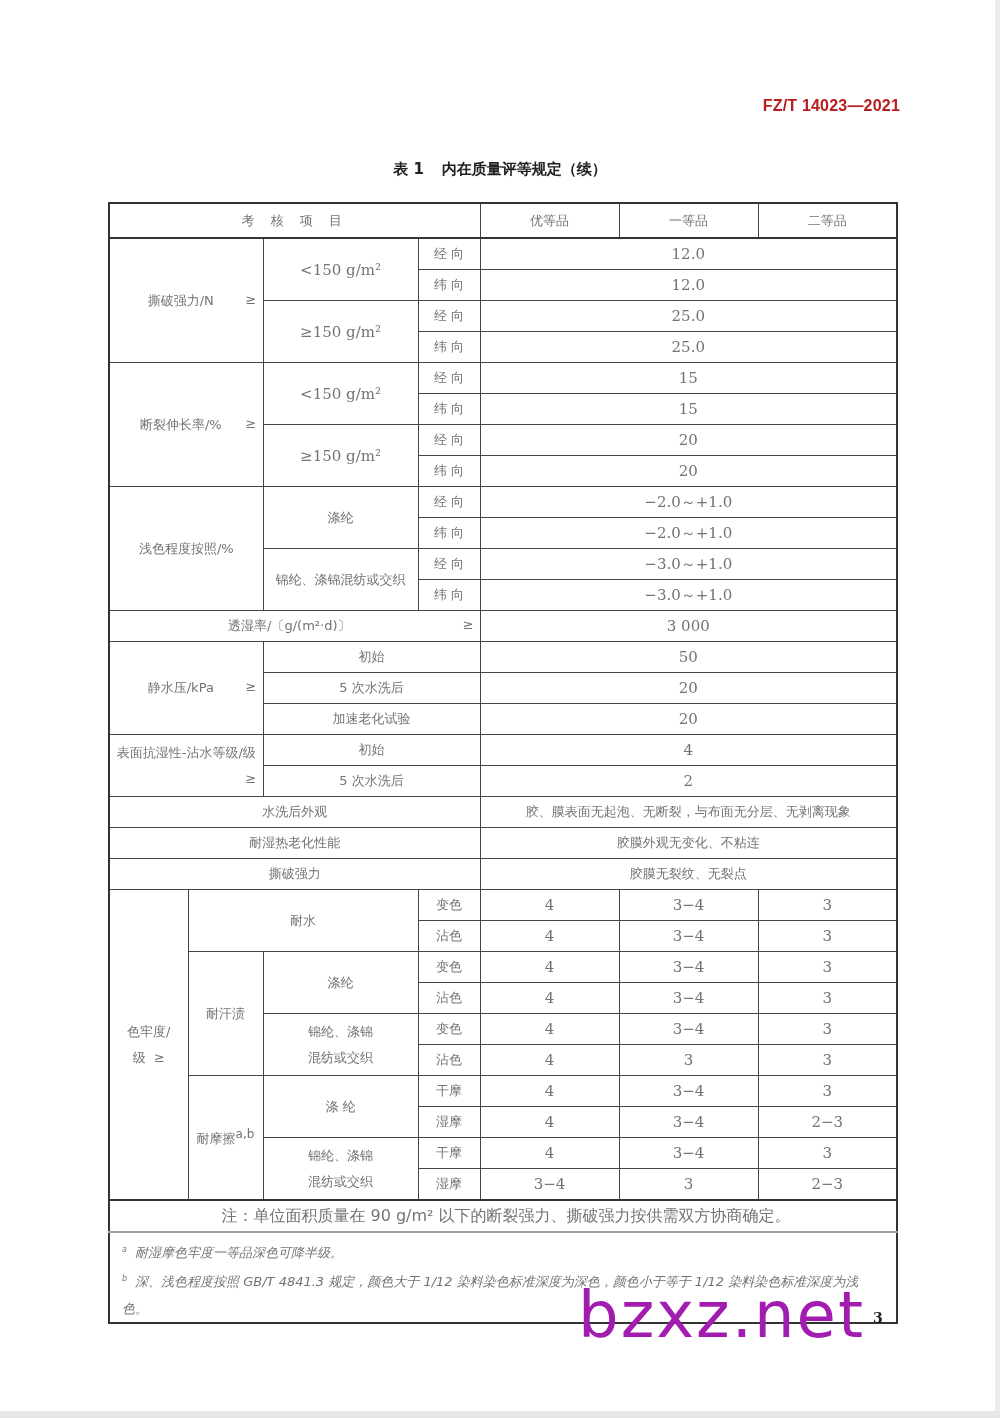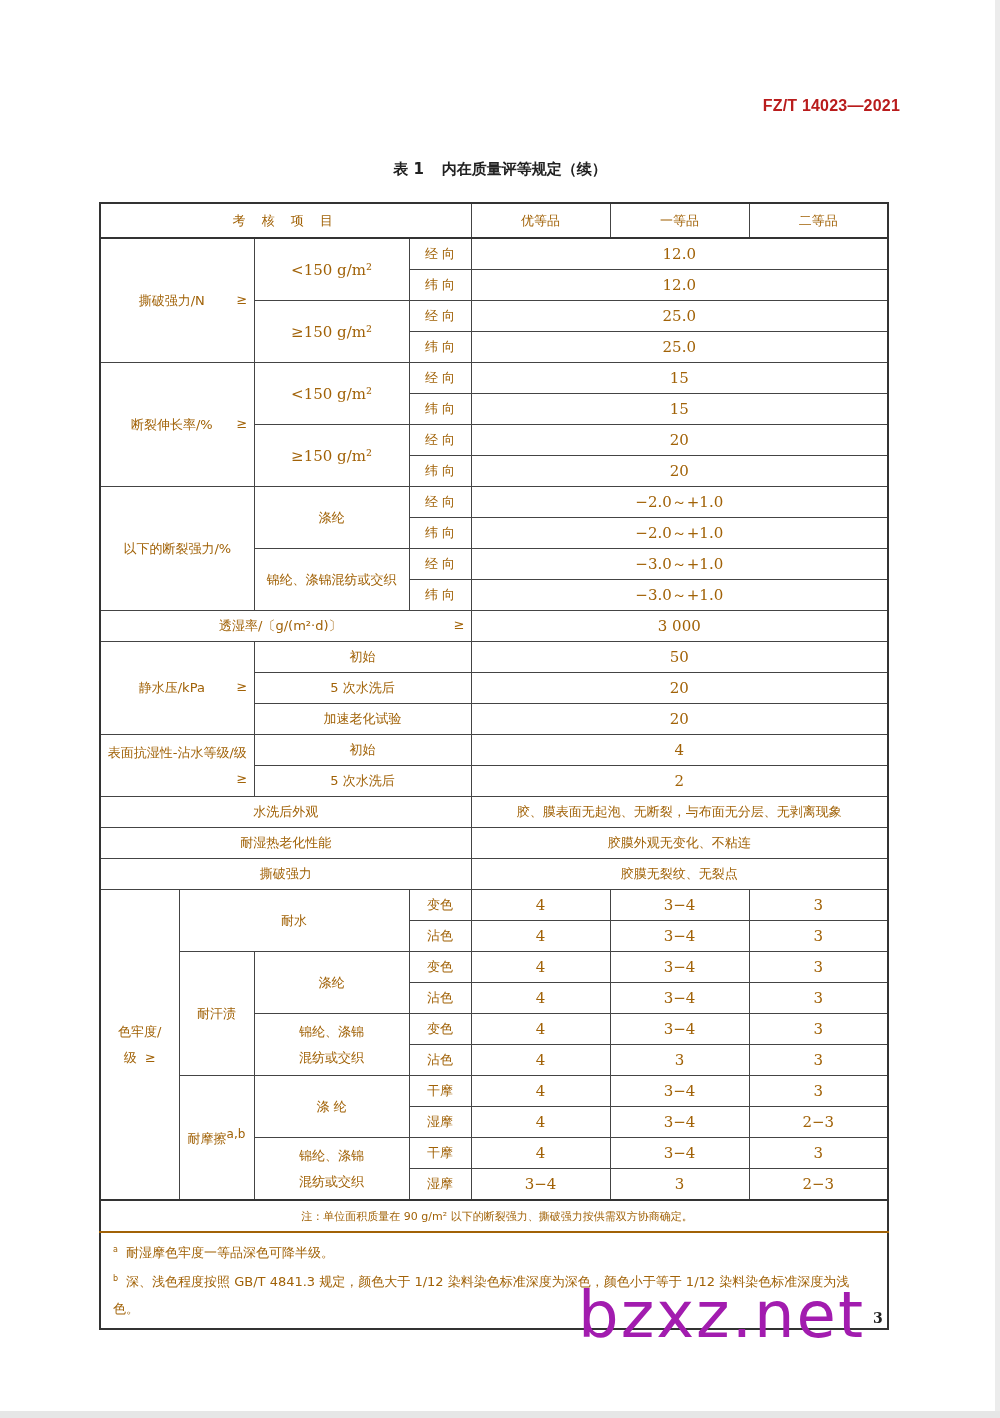--- a/index.html
+++ b/index.html
@@ -13,38 +13,38 @@
       position: absolute; top: 97px; right: 100px;
       font-family: "Liberation Sans", "DejaVu Sans", sans-serif; font-weight: bold; font-size: 16px; color: #b91c1c;
       letter-spacing: 0.2px;
     }
     .table-caption {
       position: absolute; top: 160px; left: 0; width: 1000px; text-align: center;
       font-family: "DejaVu Sans", sans-serif; font-weight: bold; font-size: 15px; color: #222;
     }
     .table-caption span.gap { display: inline-block; width: 18px; }
     table.spec {
-      position: absolute; left: 99px; top: 202px; width: 790px;
+      position: absolute; left: 108px; top: 202px; width: 790px;
       border-collapse: collapse; table-layout: fixed;
       border: 2px solid #333;
-      font-family: "DejaVu Sans", sans-serif; font-size: 13px; color: #a16207;
+      font-family: "DejaVu Sans", sans-serif; font-size: 13px; color: #737373;
     }
     table.spec td {
       border: 1px solid #444; padding: 0 6px; height: 30px; vertical-align: middle;
       overflow: hidden; white-space: nowrap;
     }
     table.spec tr.hdr td { height: 33px; text-align: center; border-bottom: 2px solid #333; }
     .c { text-align: center; }
     .l { text-align: center; }
     .val { font-family: "DejaVu Serif", serif; font-size: 15px; }
     .ge { float: right; font-family: "DejaVu Sans", sans-serif; }
     .lbl-wrap { white-space: normal !important; line-height: 26px; margin-top: 24px; }
     .sp { letter-spacing: 6px; }
-    tr.note td { height: 30px; border-top: 2px solid #333; font-size: 11px; padding-left: 12px; }
-    tr.foot td { white-space: normal; padding: 4px 12px 6px 12px; border-top: 2px solid #a16207; font-size: 13px; line-height: 26px; }
+    tr.note td { height: 30px; border-top: 2px solid #333; font-size: 16px; padding-left: 12px; }
+    tr.foot td { white-space: normal; padding: 4px 12px 0 12px; border-top: 2px solid #a3a3a3; font-size: 13px; line-height: 26px; font-style: italic; }
     .fn-mark { font-size: 8px; vertical-align: super; margin-right: 8px; }
     sup.s { font-size: 12px; }
     .watermark {
       position: absolute; left: 578px; top: 1278px;
       font-family: "DejaVu Sans", sans-serif; font-weight: normal; font-size: 64px; color: #a21caf;
       letter-spacing: 2px; z-index: 0;
     }
     .page-number {
       position: absolute; left: 873px; top: 1310px;
       font-family: "DejaVu Serif", serif; font-weight: bold; font-size: 14px; color: #222; z-index: 2;
@@ -115,21 +115,21 @@
     <td rowspan="2" class="c val">≥150 g/m²</td>
     <td class="c">经 向</td>
     <td colspan="3" class="c val">20</td>
   </tr>
   <tr>
     <td class="c">纬 向</td>
     <td colspan="3" class="c val">20</td>
   </tr>
 
   <tr>
-    <td colspan="2" rowspan="4" class="l">以下的断裂强力/%</td>
+    <td colspan="2" rowspan="4" class="l">浅色程度按照/%</td>
     <td rowspan="2" class="c">涤纶</td>
     <td class="c">经 向</td>
     <td colspan="3" class="c val">−2.0～+1.0</td>
   </tr>
   <tr>
     <td class="c">纬 向</td>
     <td colspan="3" class="c val">−2.0～+1.0</td>
   </tr>
   <tr>
     <td rowspan="2" class="c" style="padding:0 2px">锦纶、涤锦混纺或交织</td>

